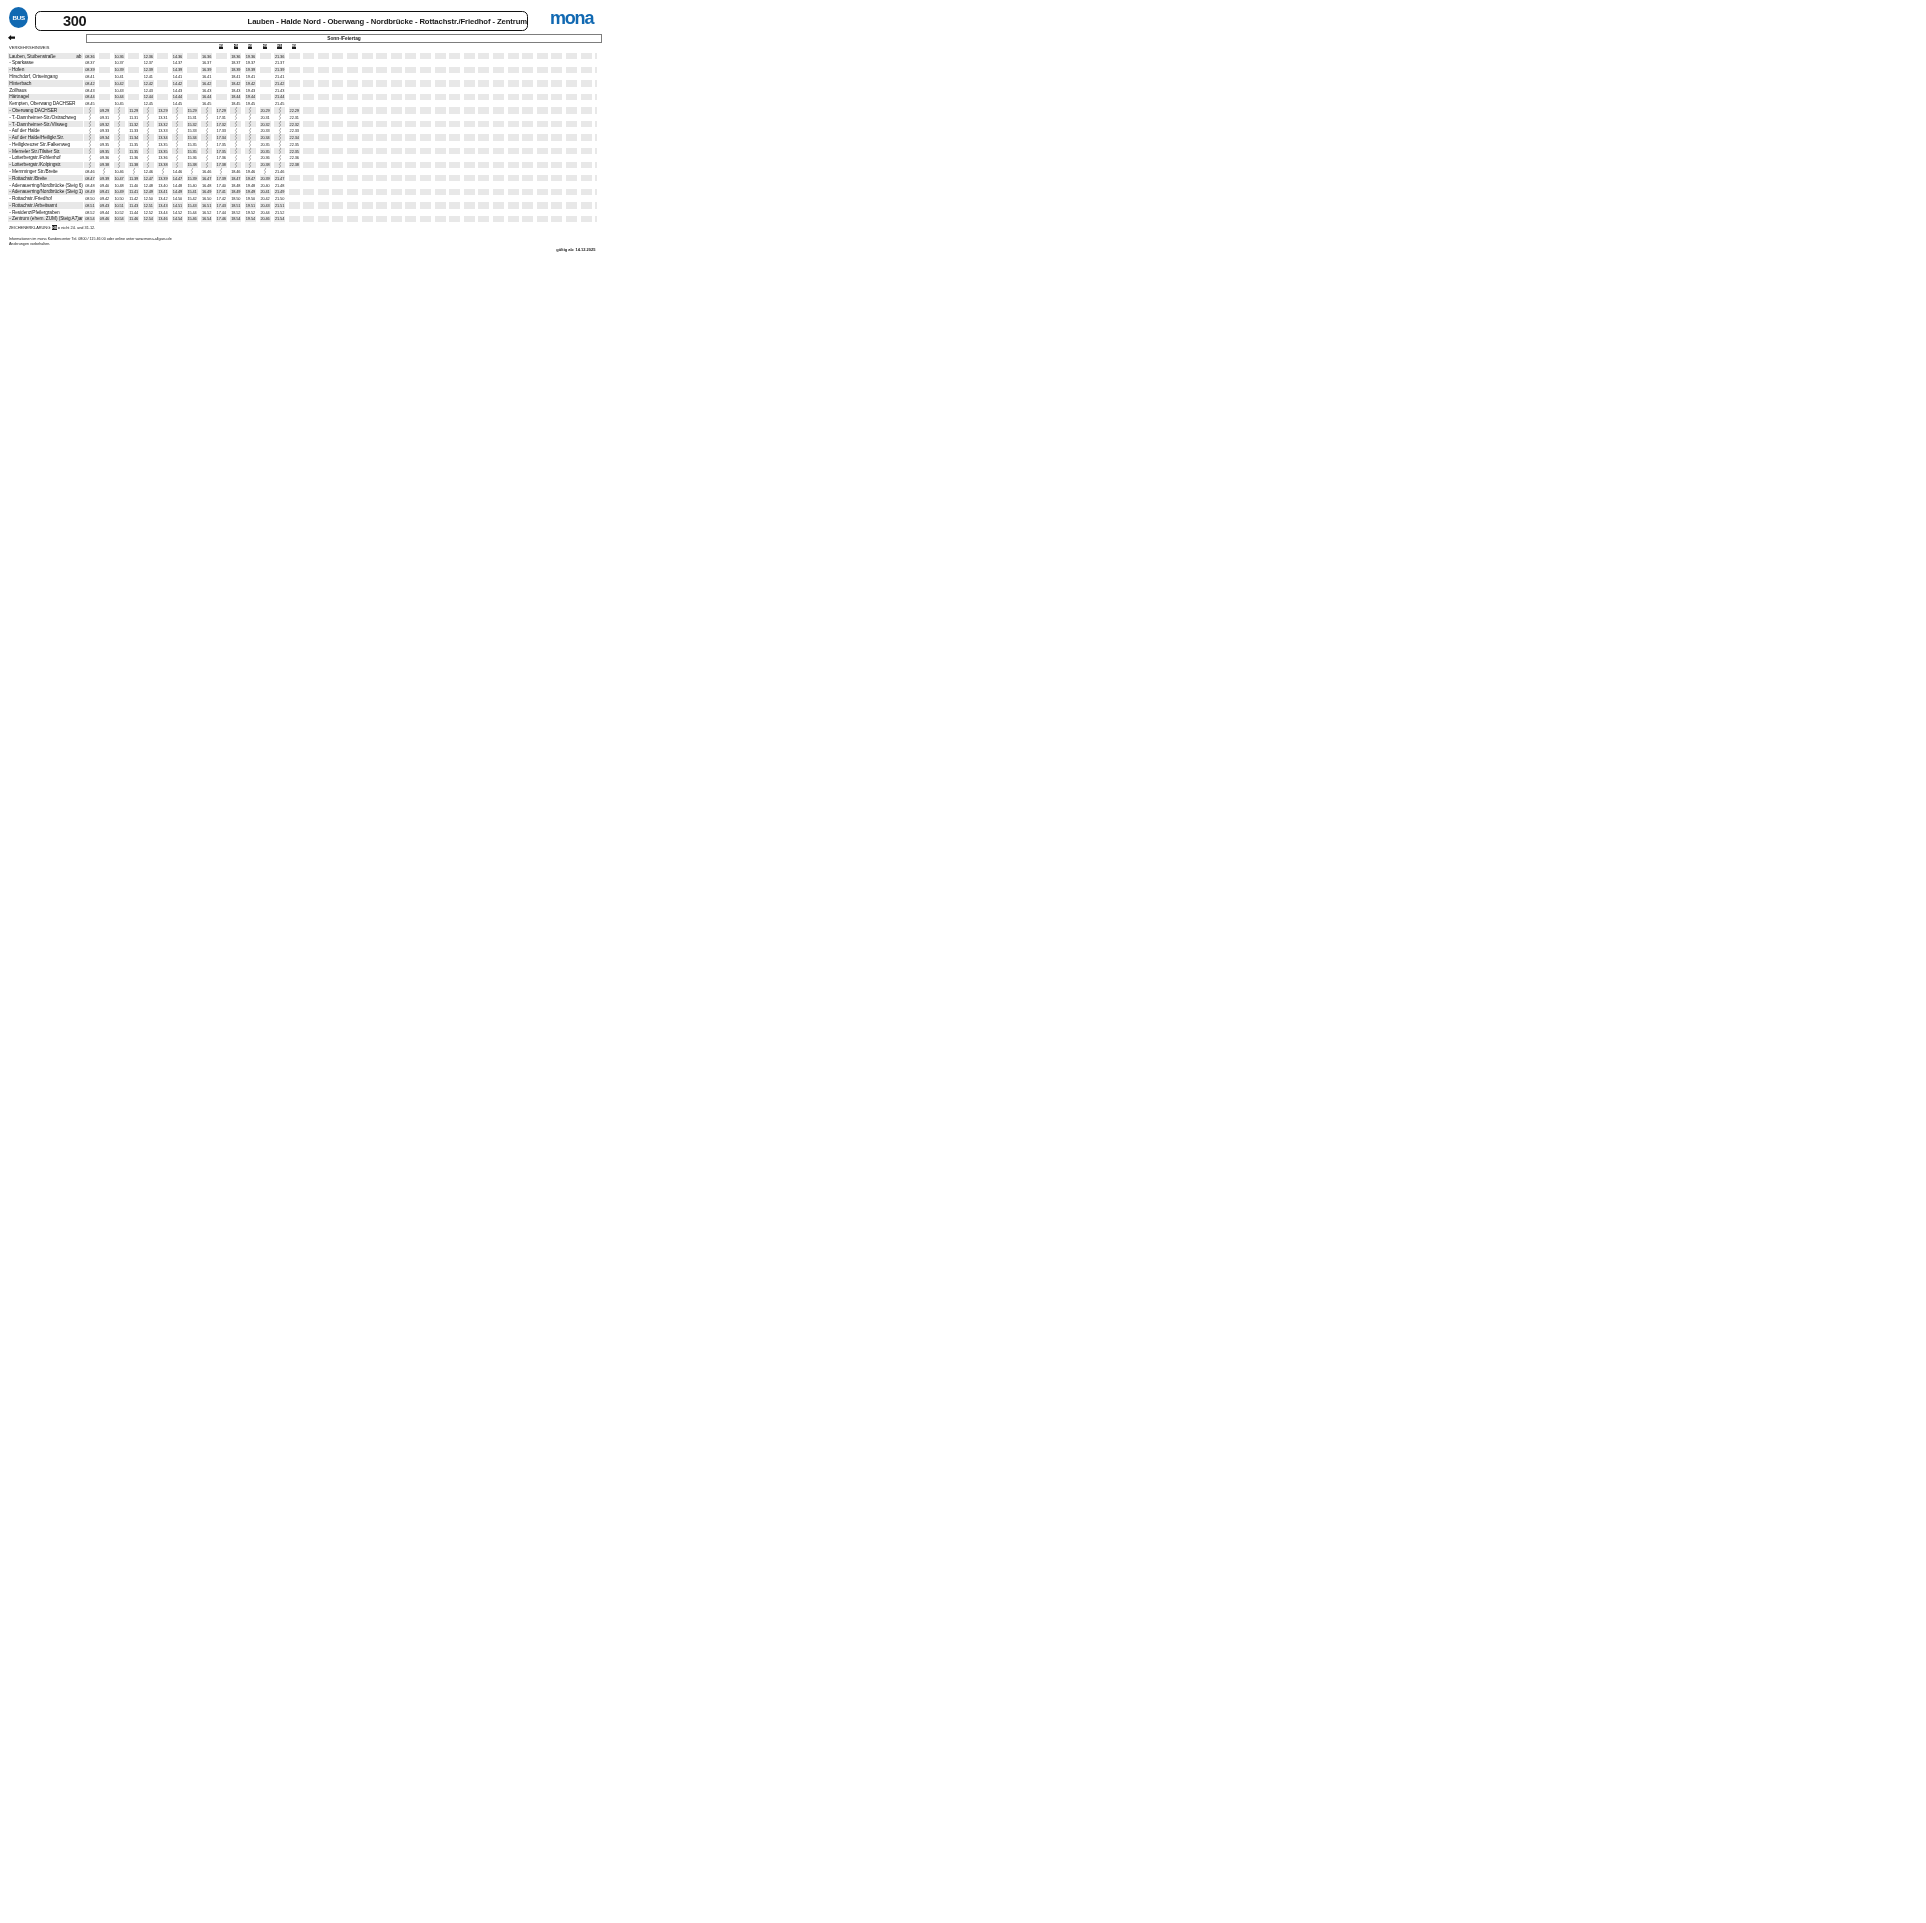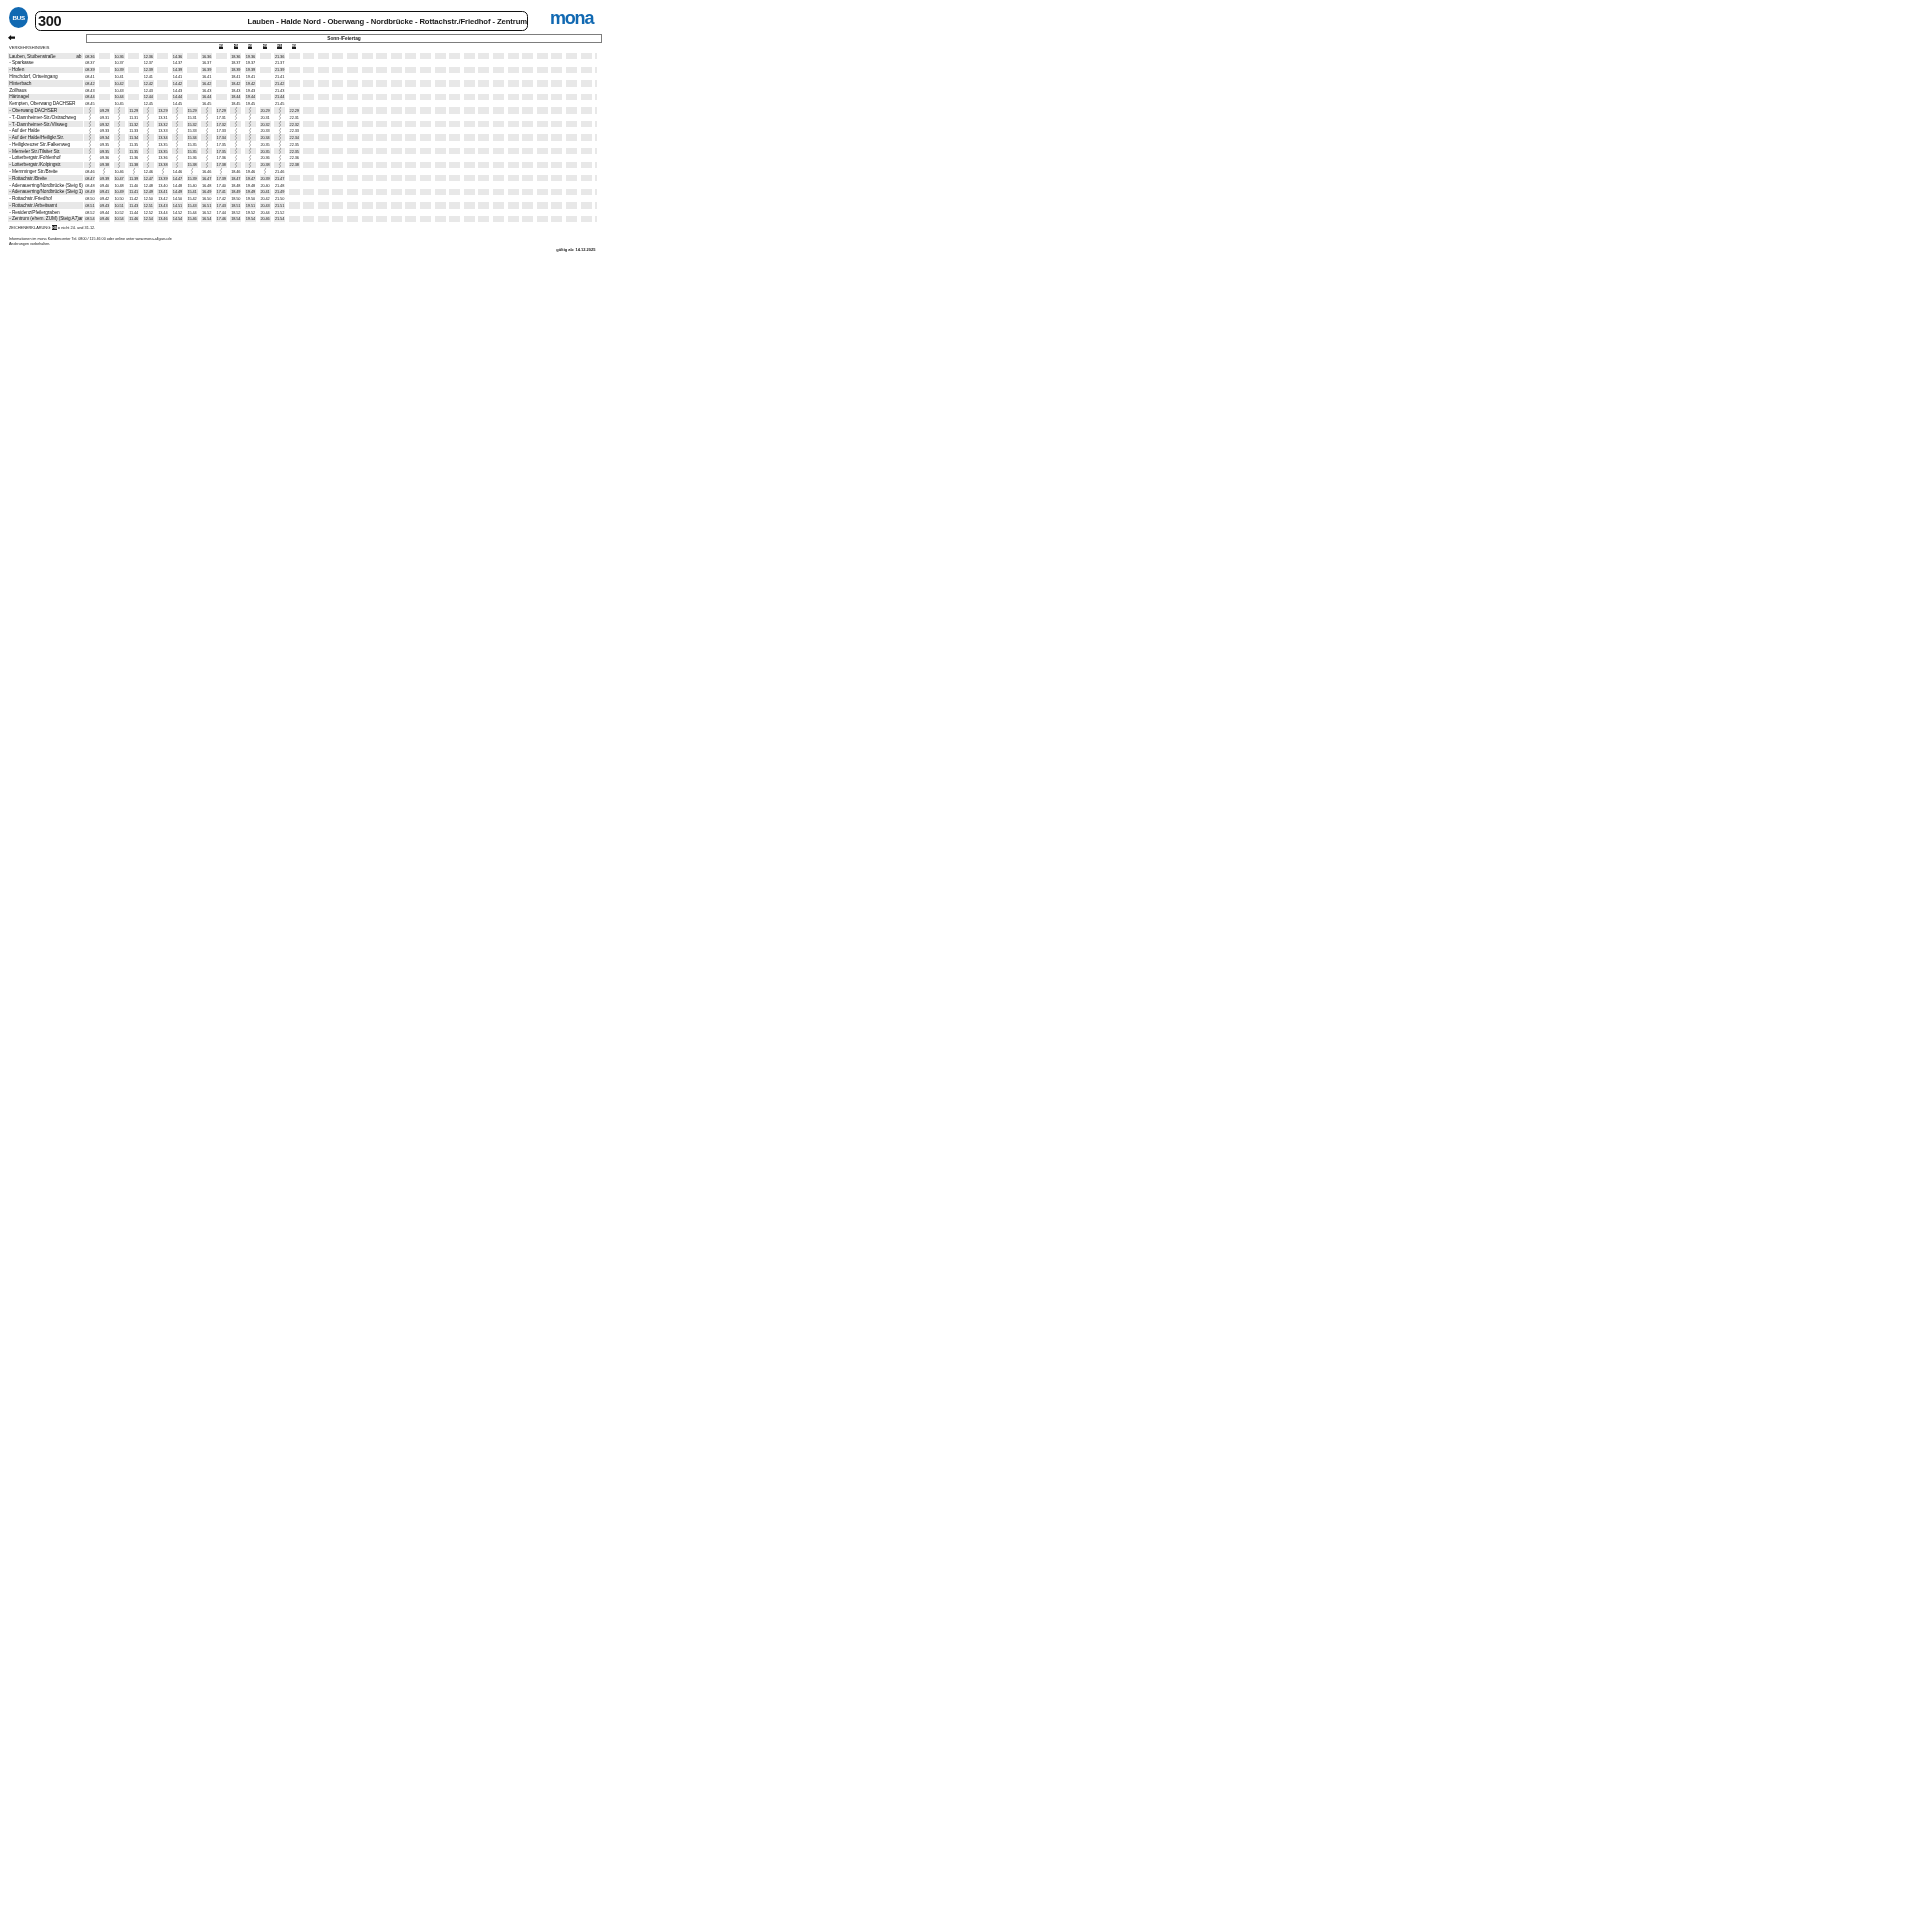--- a/index.html
+++ b/index.html
@@ -5,21 +5,21 @@
   html,body{margin:0;padding:0;background:#fff;}
   .page{position:relative;width:604px;height:427px;background:#ffffff;
         font-family:"Liberation Sans",sans-serif;color:#1a1a1a;overflow:hidden;}
 
   
   .bus-sign{position:absolute;left:9.2px;top:7.3px;width:19px;height:21px;border-radius:50%;
             background:#1169b2;display:flex;align-items:center;justify-content:center;}
   .bus-sign span{color:#fff;font-weight:bold;font-size:6.2px;letter-spacing:-0.2px;}
   .line-box{position:absolute;left:35px;top:11.2px;width:491px;height:18px;border:1.2px solid #111;
             border-radius:5.4px;background:#fff;display:flex;align-items:center;}
-  .line-no{font-size:14.6px;font-weight:bold;letter-spacing:-0.4px;margin-left:2px;line-height:1;}
+  .line-no{font-size:14.6px;font-weight:bold;letter-spacing:-0.4px;margin-left:27px;line-height:1;}
   .route{position:absolute;left:0;right:0;text-align:right;font-size:7.7px;font-weight:bold;letter-spacing:-0.1px;}
   .brand{position:absolute;right:10.8px;top:8.5px;font-size:18px;font-weight:bold;color:#1169b2;
          letter-spacing:-1.2px;line-height:1;transform:scaleY(1.05);}
 
   .dir-arrow{position:absolute;left:7.7px;top:35px;width:7.7px;height:5.4px;}
   .daybar{position:absolute;left:86px;top:34px;width:514px;height:6.5px;background:#fff;
           border-top:1.2px solid #7d7d7d;border-bottom:1.2px solid #7d7d7d;
           border-left:0.8px solid #7d7d7d;border-right:0.8px solid #7d7d7d;
           display:flex;align-items:center;justify-content:center;}
   .daybar span{font-size:4.8px;font-weight:bold;}

